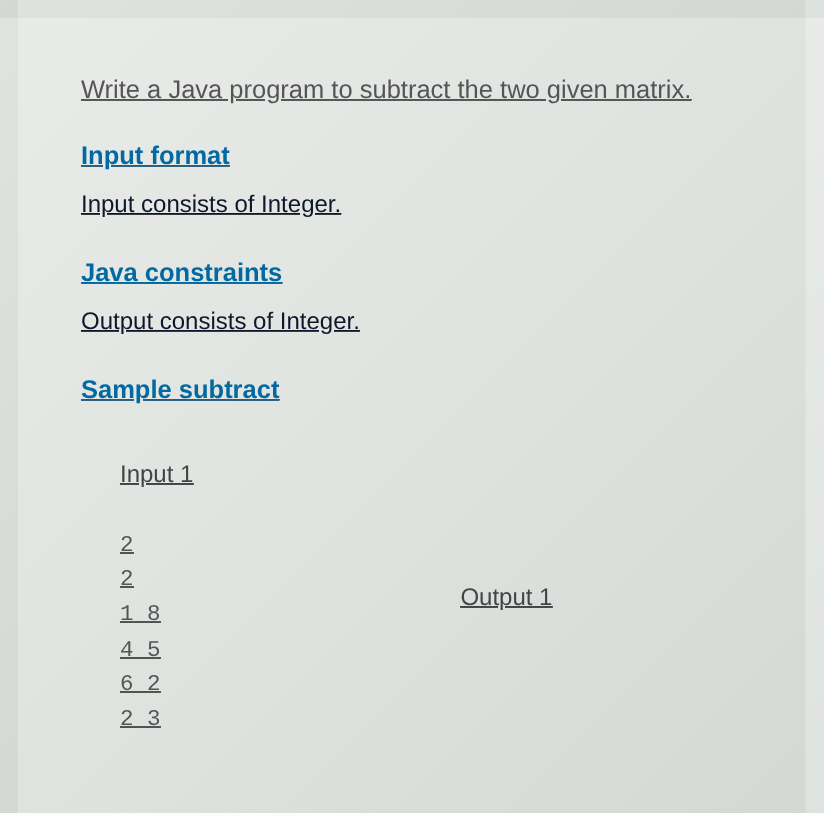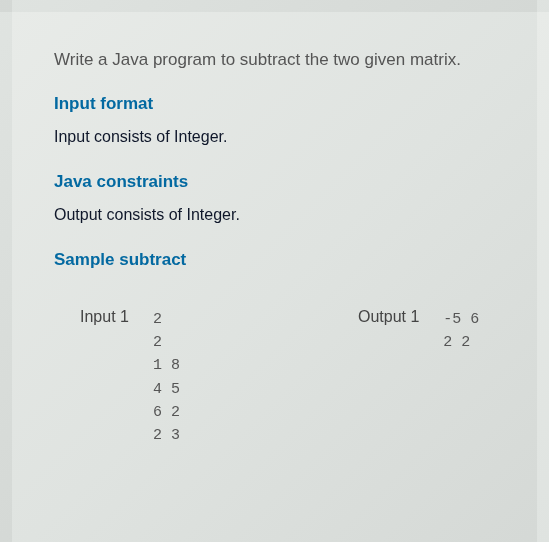--- a/index.html
+++ b/index.html
@@ -1,18 +1,19 @@
 <!DOCTYPE html>
 <html><head>
   <meta charset="utf-8">
   <style>
     * {
       margin: 12px;
       padding: 0;
       box-sizing: border-box;
+      text-decoration: underline;
     }
     body {
       width: 549px;
       height: 542px;
       background: linear-gradient(135deg, #e8ebe8 0%, #dfe3e0 50%, #d4d8d5 100%);
       font-family: Arial, Helvetica, sans-serif;
       padding: 12px 18px;
       color: #4a4a4a;
       overflow: hidden;
     }
@@ -33,20 +34,21 @@
       color: #0f172a;
       margin-bottom: 26px;
     }
     .testcase-container {
       display: flex;
       gap: 130px;
       margin-top: 4px;
     }
     .testcase-col {
       display: flex;
+      flex-direction: column;
     }
     .tc-label {
       font-size: 16px;
       color: #444;
       margin-bottom: 14px;
       font-weight: 500;
     }
     .tc-data {
       font-family: "Courier New", monospace;
       font-size: 15px;
@@ -80,16 +82,14 @@
     <div class="tc-label">Input 1</div>
     <div class="tc-data">2
 2
 1 8
 4 5
 6 2
 2 3</div>
   </div>
   <div class="testcase-col output-col">
     <div class="tc-label">Output 1</div>
-    <div class="tc-data">-5 6
-2 2</div>
   </div>
 </div>
 
 </body></html>

